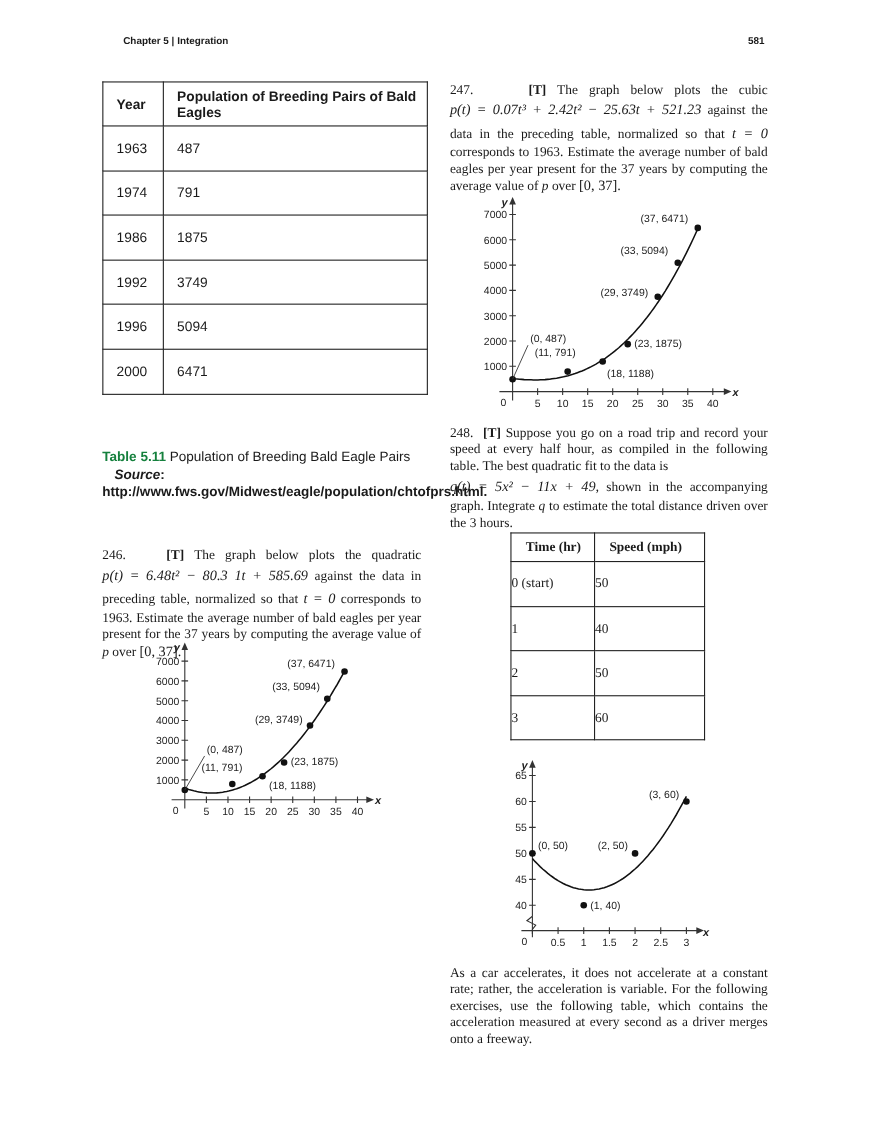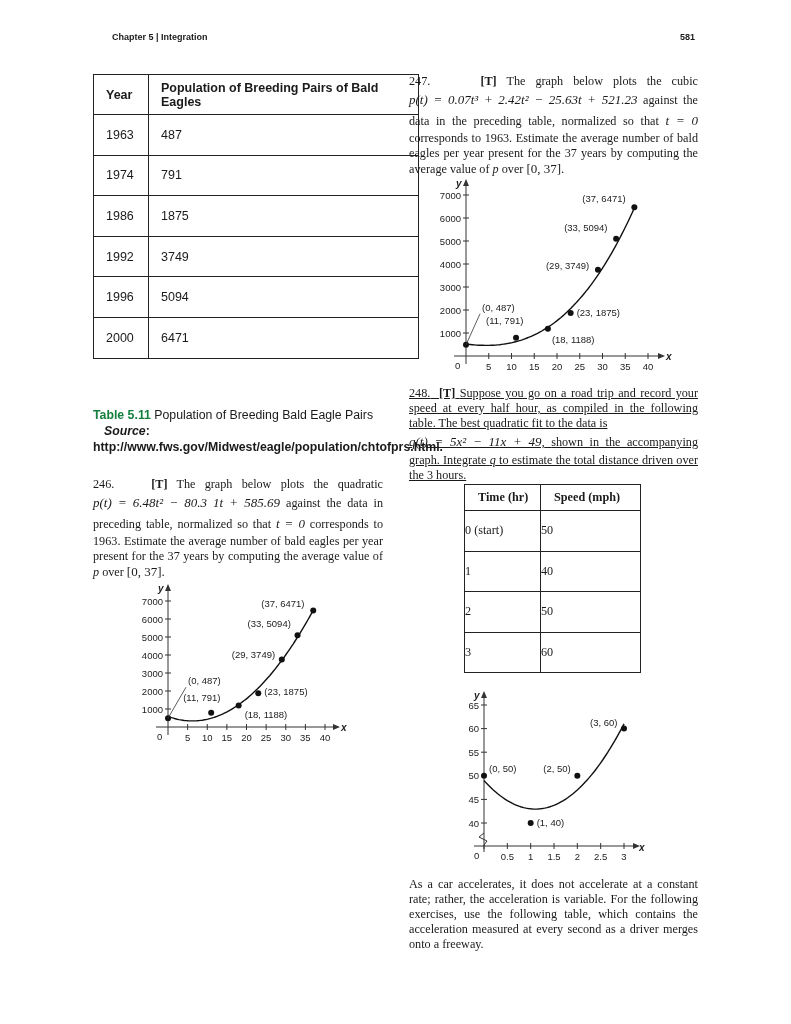--- a/index.html
+++ b/index.html
@@ -2,37 +2,37 @@
 <html><head>
 <meta charset="utf-8">
 <style>
   html, body { margin:0; padding:0; background:#fff; }
   body { width:791px; height:1024px; position:relative; overflow:hidden; color:#1a1a1a; }
   .sans { font-family:"Liberation Sans", sans-serif; }
   .abs { position:absolute; }
   #hdr-left { left:92px; top:32px; font-size:9px; font-weight:bold;margin-left:20px; }
   #hdr-right { left:680px; top:32px; font-size:9px; font-weight:bold; }
 
-  table.eagles { position:absolute; left:93px; top:74px; width:326px; border-collapse:collapse; font-family:"Liberation Sans", sans-serif; font-size:12.5px; }
+  table.eagles { position:absolute; left:93px; top:74px; width:296px; border-collapse:collapse; font-family:"Liberation Sans", sans-serif; font-size:12.5px; }
   table.eagles td, table.eagles th { border:1.3px solid #222; text-align:left; vertical-align:middle; padding:0 0 0 12px; }
   table.eagles th { font-weight:bold; height:39px; line-height:14px; }
   table.eagles td { height:39.6px; }
   table.eagles .c1 { width:42px; }
 
   #caption { left:93px; top:407px; width:295px; font-size:12.3px; line-height:16px; }
   #caption .tnum { color:#15803d; font-weight:bold; }
   #caption .src { font-weight:bold; }
   #caption .srcl { font-style:italic; font-weight:bold;margin-left:11px; }
 
   .para { font-family:"Liberation Serif", serif; font-size:12.2px; line-height:15px; text-align:justify; }
   .para .mline { display:block; line-height:22px; }
   .para i { font-style:italic; }
-  #p246 { left:93px; top:477px; width:290px; }
+  #p246 { left:93px; top:497px; width:290px; }
   #p247 { left:409px; top:74px; width:289px; }
-  #p248 { left:409px; top:386px; width:289px;text-decoration:underline; }
+  #p248 { left:409px; top:386px; width:289px; }
   #pnext { left:409px; top:877px; width:289px; }
   .tline { text-align-last:justify; }
 
   table.speed { position:absolute; left:464px; top:484px; width:177px; border-collapse:collapse; font-family:"Liberation Serif", serif; font-size:12.2px; }
   table.speed td, table.speed th { border:1.3px solid #222; text-align:left; padding:0 0 0 0; }
   table.speed th { height:25px; font-weight:bold; padding-left:13px; }
   table.speed td { height:39.5px; }
   table.speed .c1 { width:62px; }
 
   svg text { font-family:"Liberation Sans", sans-serif; font-size:9.5px; fill:#222; }

